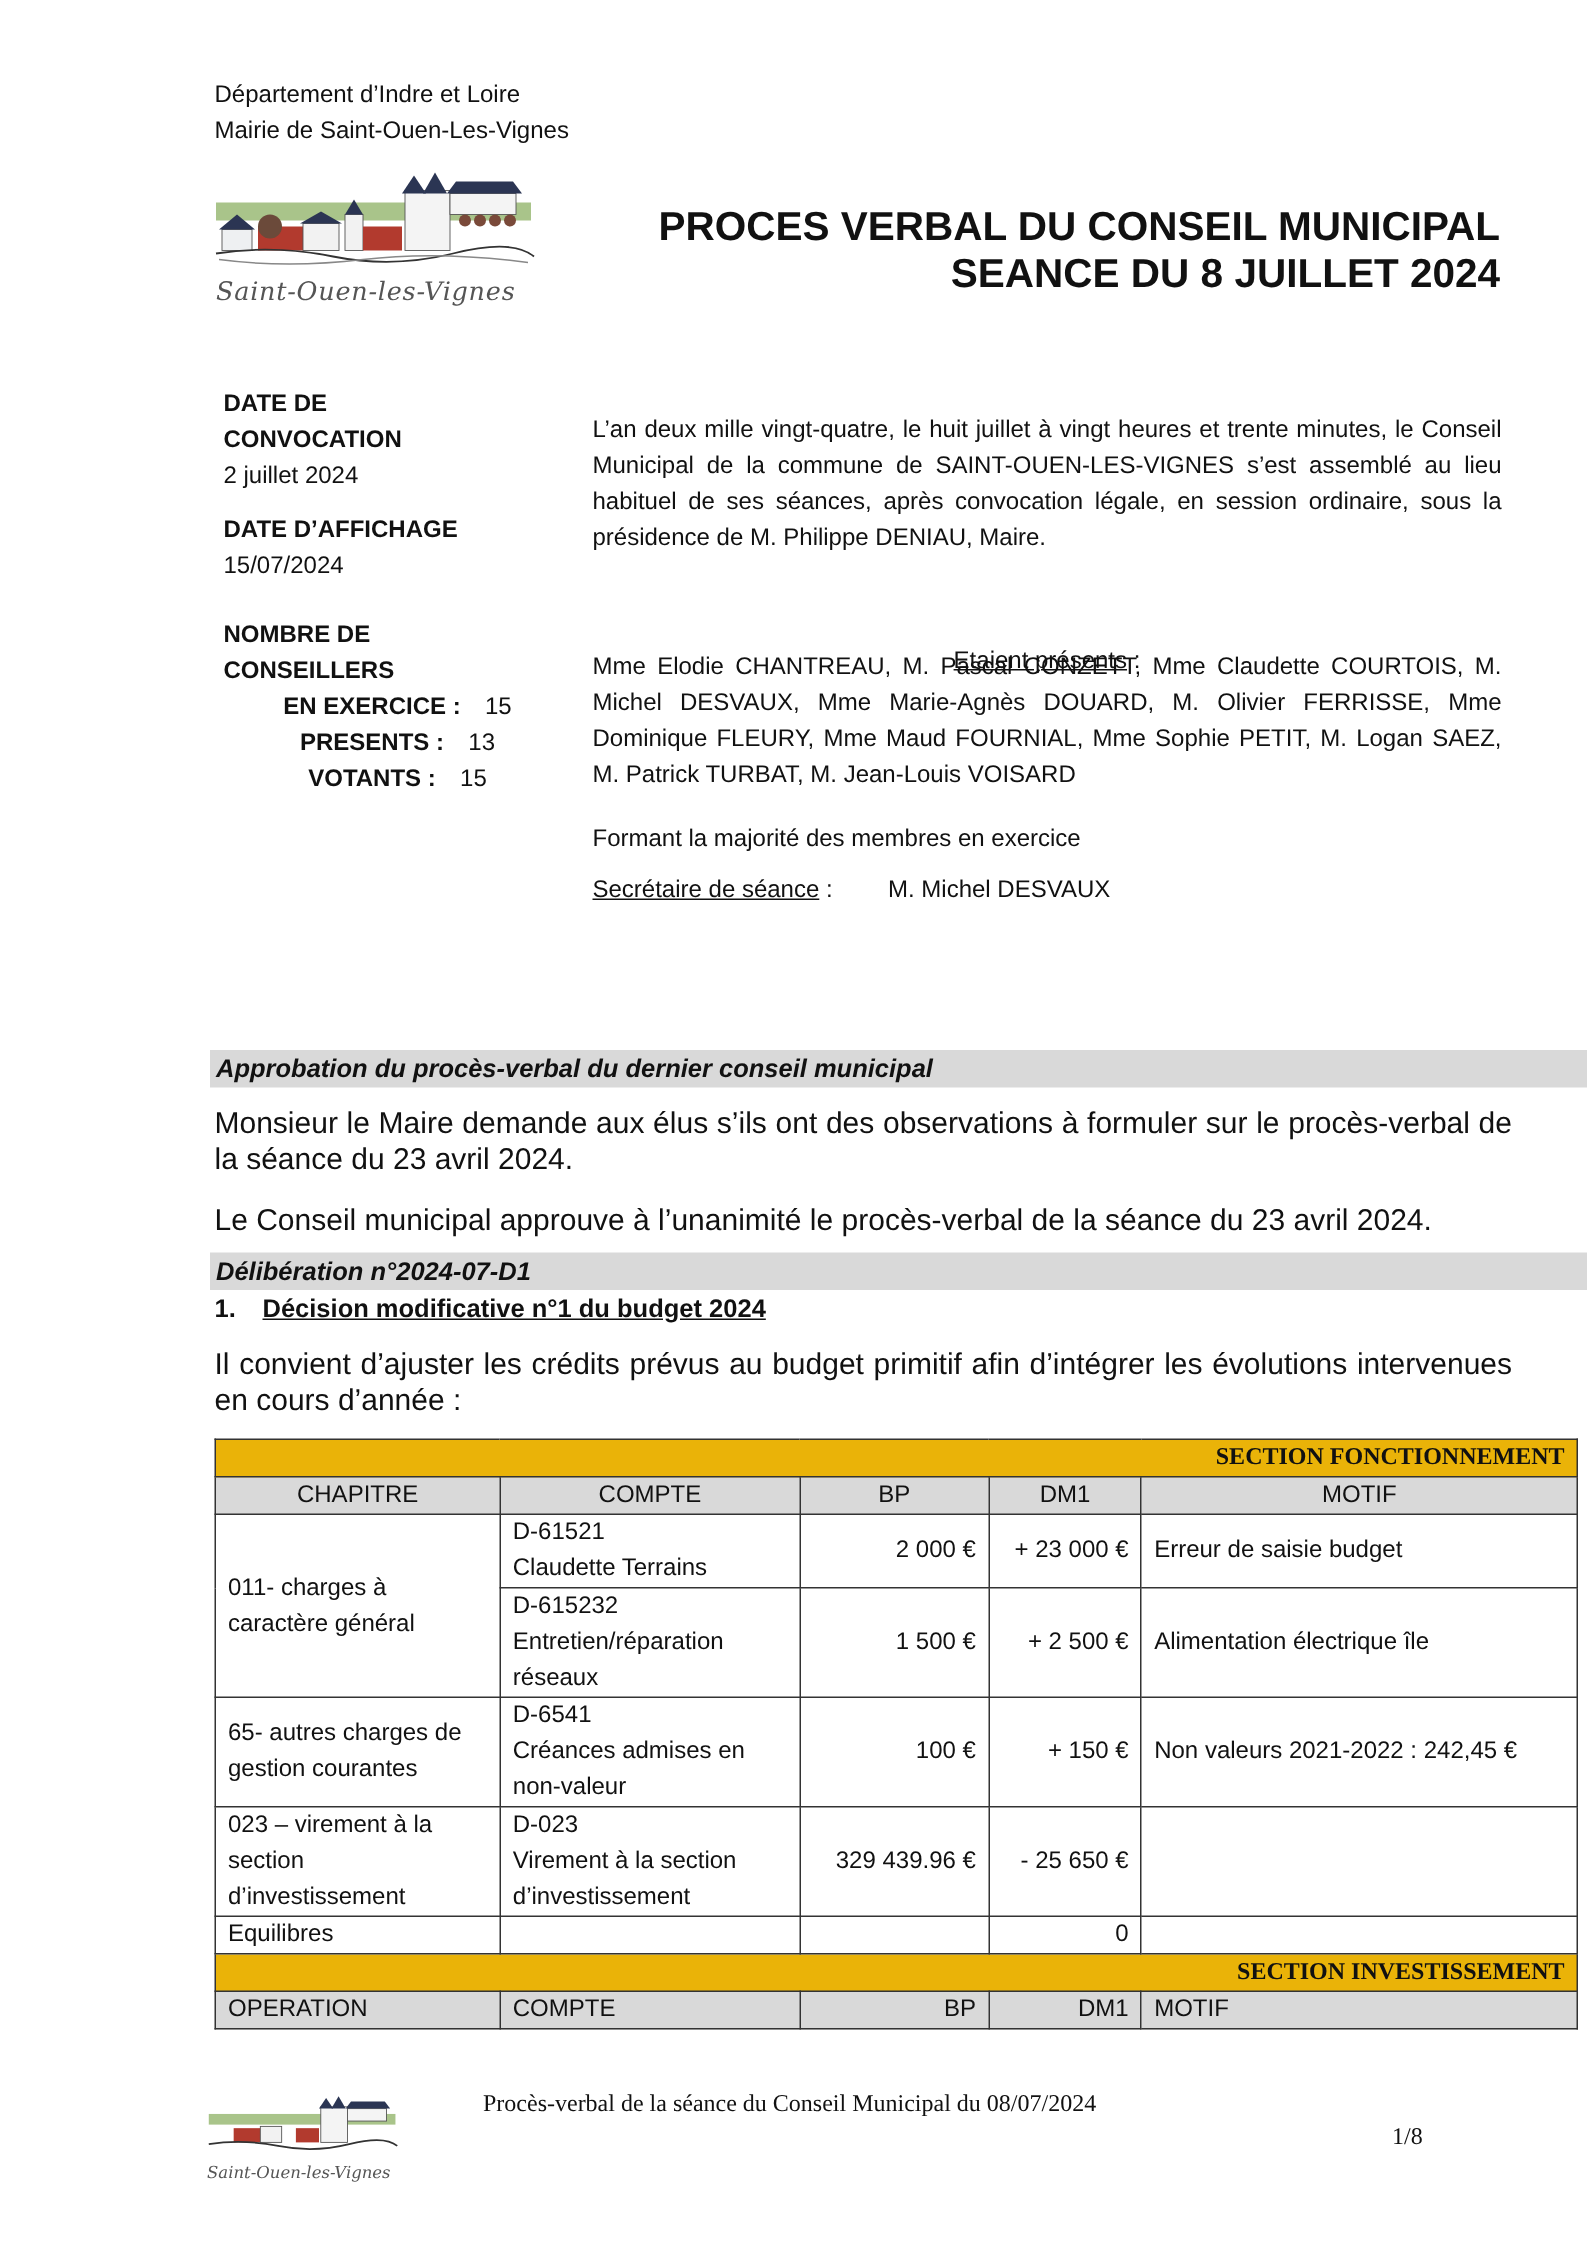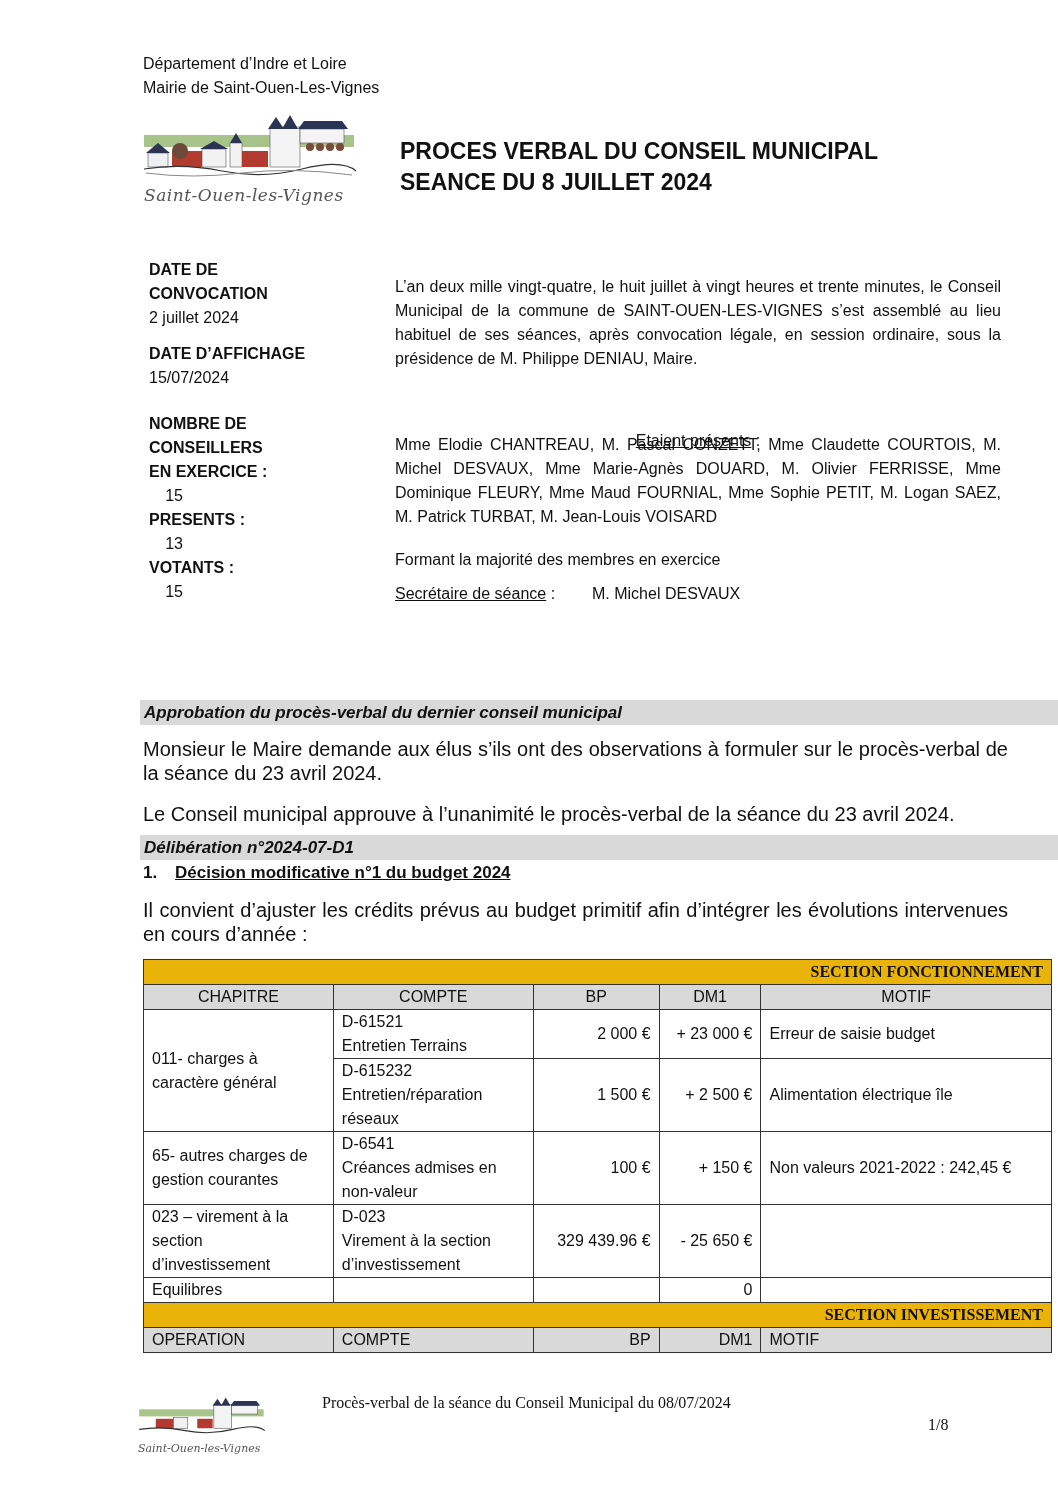--- a/index.html
+++ b/index.html
@@ -10,29 +10,29 @@
     }
     .abs { position: absolute; }
     .hdr-line { font-size: 16px; line-height: 24px; }
     
     .logo { left: 142px; top: 113px; width: 216px; height: 110px; }
     .logo-script {
       position: absolute; left: 2px; top: 72px; width: 220px;
       font-family: "DejaVu Serif", serif; font-style: italic; font-size: 17px; color: #555; letter-spacing: 0.5px;
     }
     .title {
-      left: 400px; width: 600px; text-align: left; font-weight: bold; font-size: 23px; line-height: 31px;
+      left: 400px; width: 600px; text-align: right; font-weight: bold; font-size: 27px; line-height: 31px;
       top: 136px;
     }
     
     .lcol { left: 149px; top: 258px; width: 240px; font-size: 16px; line-height: 24px; }
     .lcol .b { font-weight: bold; }
     .lcol .gap { height: 12px; }
     .lcol .gap2 { height: 22px; }
-    .count-row { display: flex; justify-content: center; width: 232px; font-weight: bold; flex-direction: column; }
+    .count-row { display: flex; justify-content: center; width: 232px; font-weight: bold; }
     .count-row .v { font-weight: normal; width: 34px; text-align: right; }
     
     .rcol { left: 395px; width: 606px; font-size: 16px; line-height: 24px; }
     .justify { text-align: justify; text-align-last: left; }
     .u { text-decoration: underline; }
     .absent-grid { display: grid; grid-template-columns: 311px 300px; }
     
     .bar {
       left: 140px; width: 976px; background: #d9d9d9; font-weight: bold; font-style: italic;
       font-size: 17px; line-height: 25px; padding-left: 4px; box-sizing: border-box;
@@ -166,21 +166,21 @@
     <td>CHAPITRE</td>
     <td>COMPTE</td>
     <td>BP</td>
     <td>DM1</td>
     <td>MOTIF</td>
   </tr>
   <tr>
     <td rowspan="2">011- charges à caractère général</td>
     <td>
           <div>D-61521</div>
-          <div>Entretien Terrains</div>
+          <div>Claudette Terrains</div>
         </td>
     <td class="r">2 000 €</td>
     <td class="r">+ 23 000 €</td>
     <td>Erreur de saisie budget</td>
   </tr>
   <tr>
     <td>
           <div>D-615232</div>
           <div>Entretien/réparation réseaux</div>
         </td>

